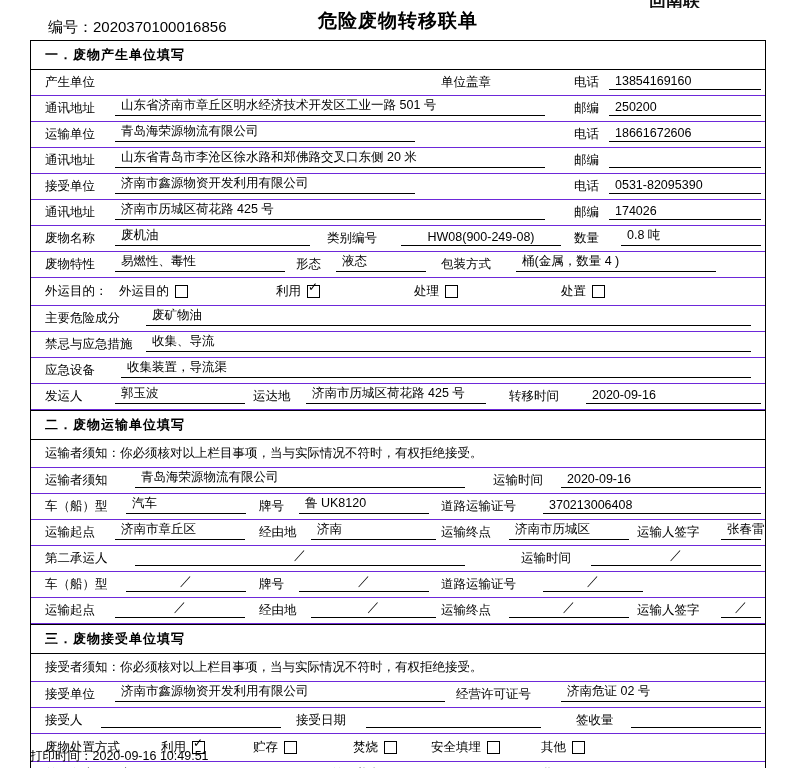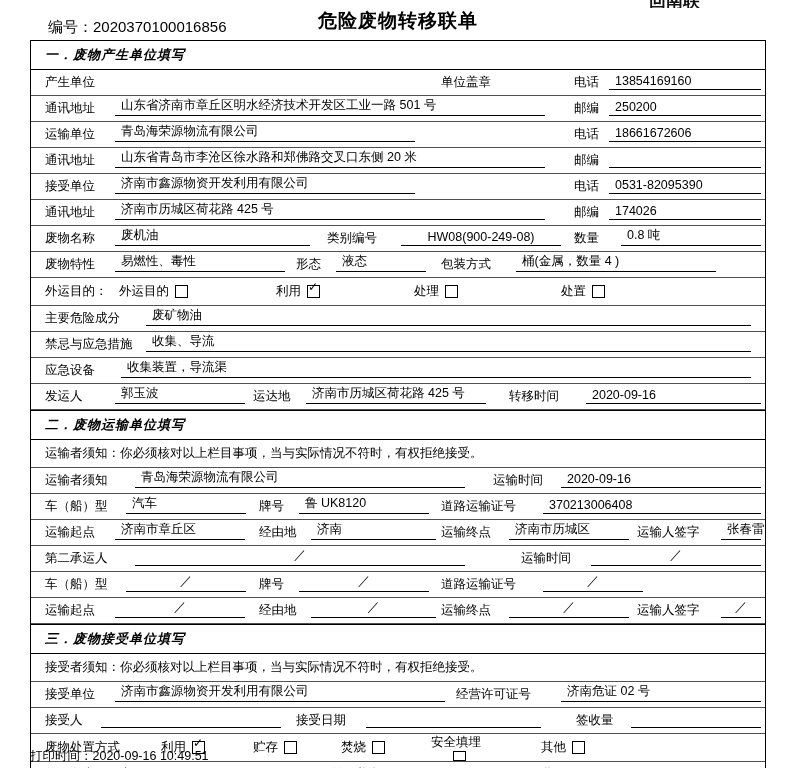--- a/index.html
+++ b/index.html
@@ -62,21 +62,20 @@
     width: 736px;
     border: 1px solid #000;
     box-sizing: border-box;
   }
   .section-head {
     border-bottom: 1px solid #000;
     font-size: 13px;
     font-weight: bold;
     padding: 5px 0 5px 14px;
     letter-spacing: 1px;
-    font-style: italic;
   }
   .row {
     border-bottom: 1px solid #6d28d9;
     height: 25px;
     position: relative;
     font-size: 12.5px;
   }
   .row.last { border-bottom: none; }
   .row.tall { height: 27px; }
   .cell {
@@ -340,25 +339,25 @@
     <div class="row tall">
       <div class="cell lbl" style="left:14px;">废物处置方式</div>
       <div class="cell lbl" style="left:130px;">
         <span>利用</span>
           <span class="cb checked"></span>
       </div>
       <div class="cell lbl" style="left:222px;">
         <span>贮存</span>
           <span class="cb"></span>
       </div>
-      <div class="cell lbl" style="left:310px;">
+      <div class="cell lbl" style="left:322px;">
         <span>焚烧</span>
           <span class="cb"></span>
       </div>
-      <div class="cell lbl" style="left:400px;flex-direction:column;">
+      <div class="cell lbl" style="left:400px;">
         <span>安全填埋</span>
           <span class="cb"></span>
       </div>
       <div class="cell lbl" style="left:510px;">
         <span>其他</span>
           <span class="cb"></span>
       </div>
     </div>
 
     <div class="row last">

